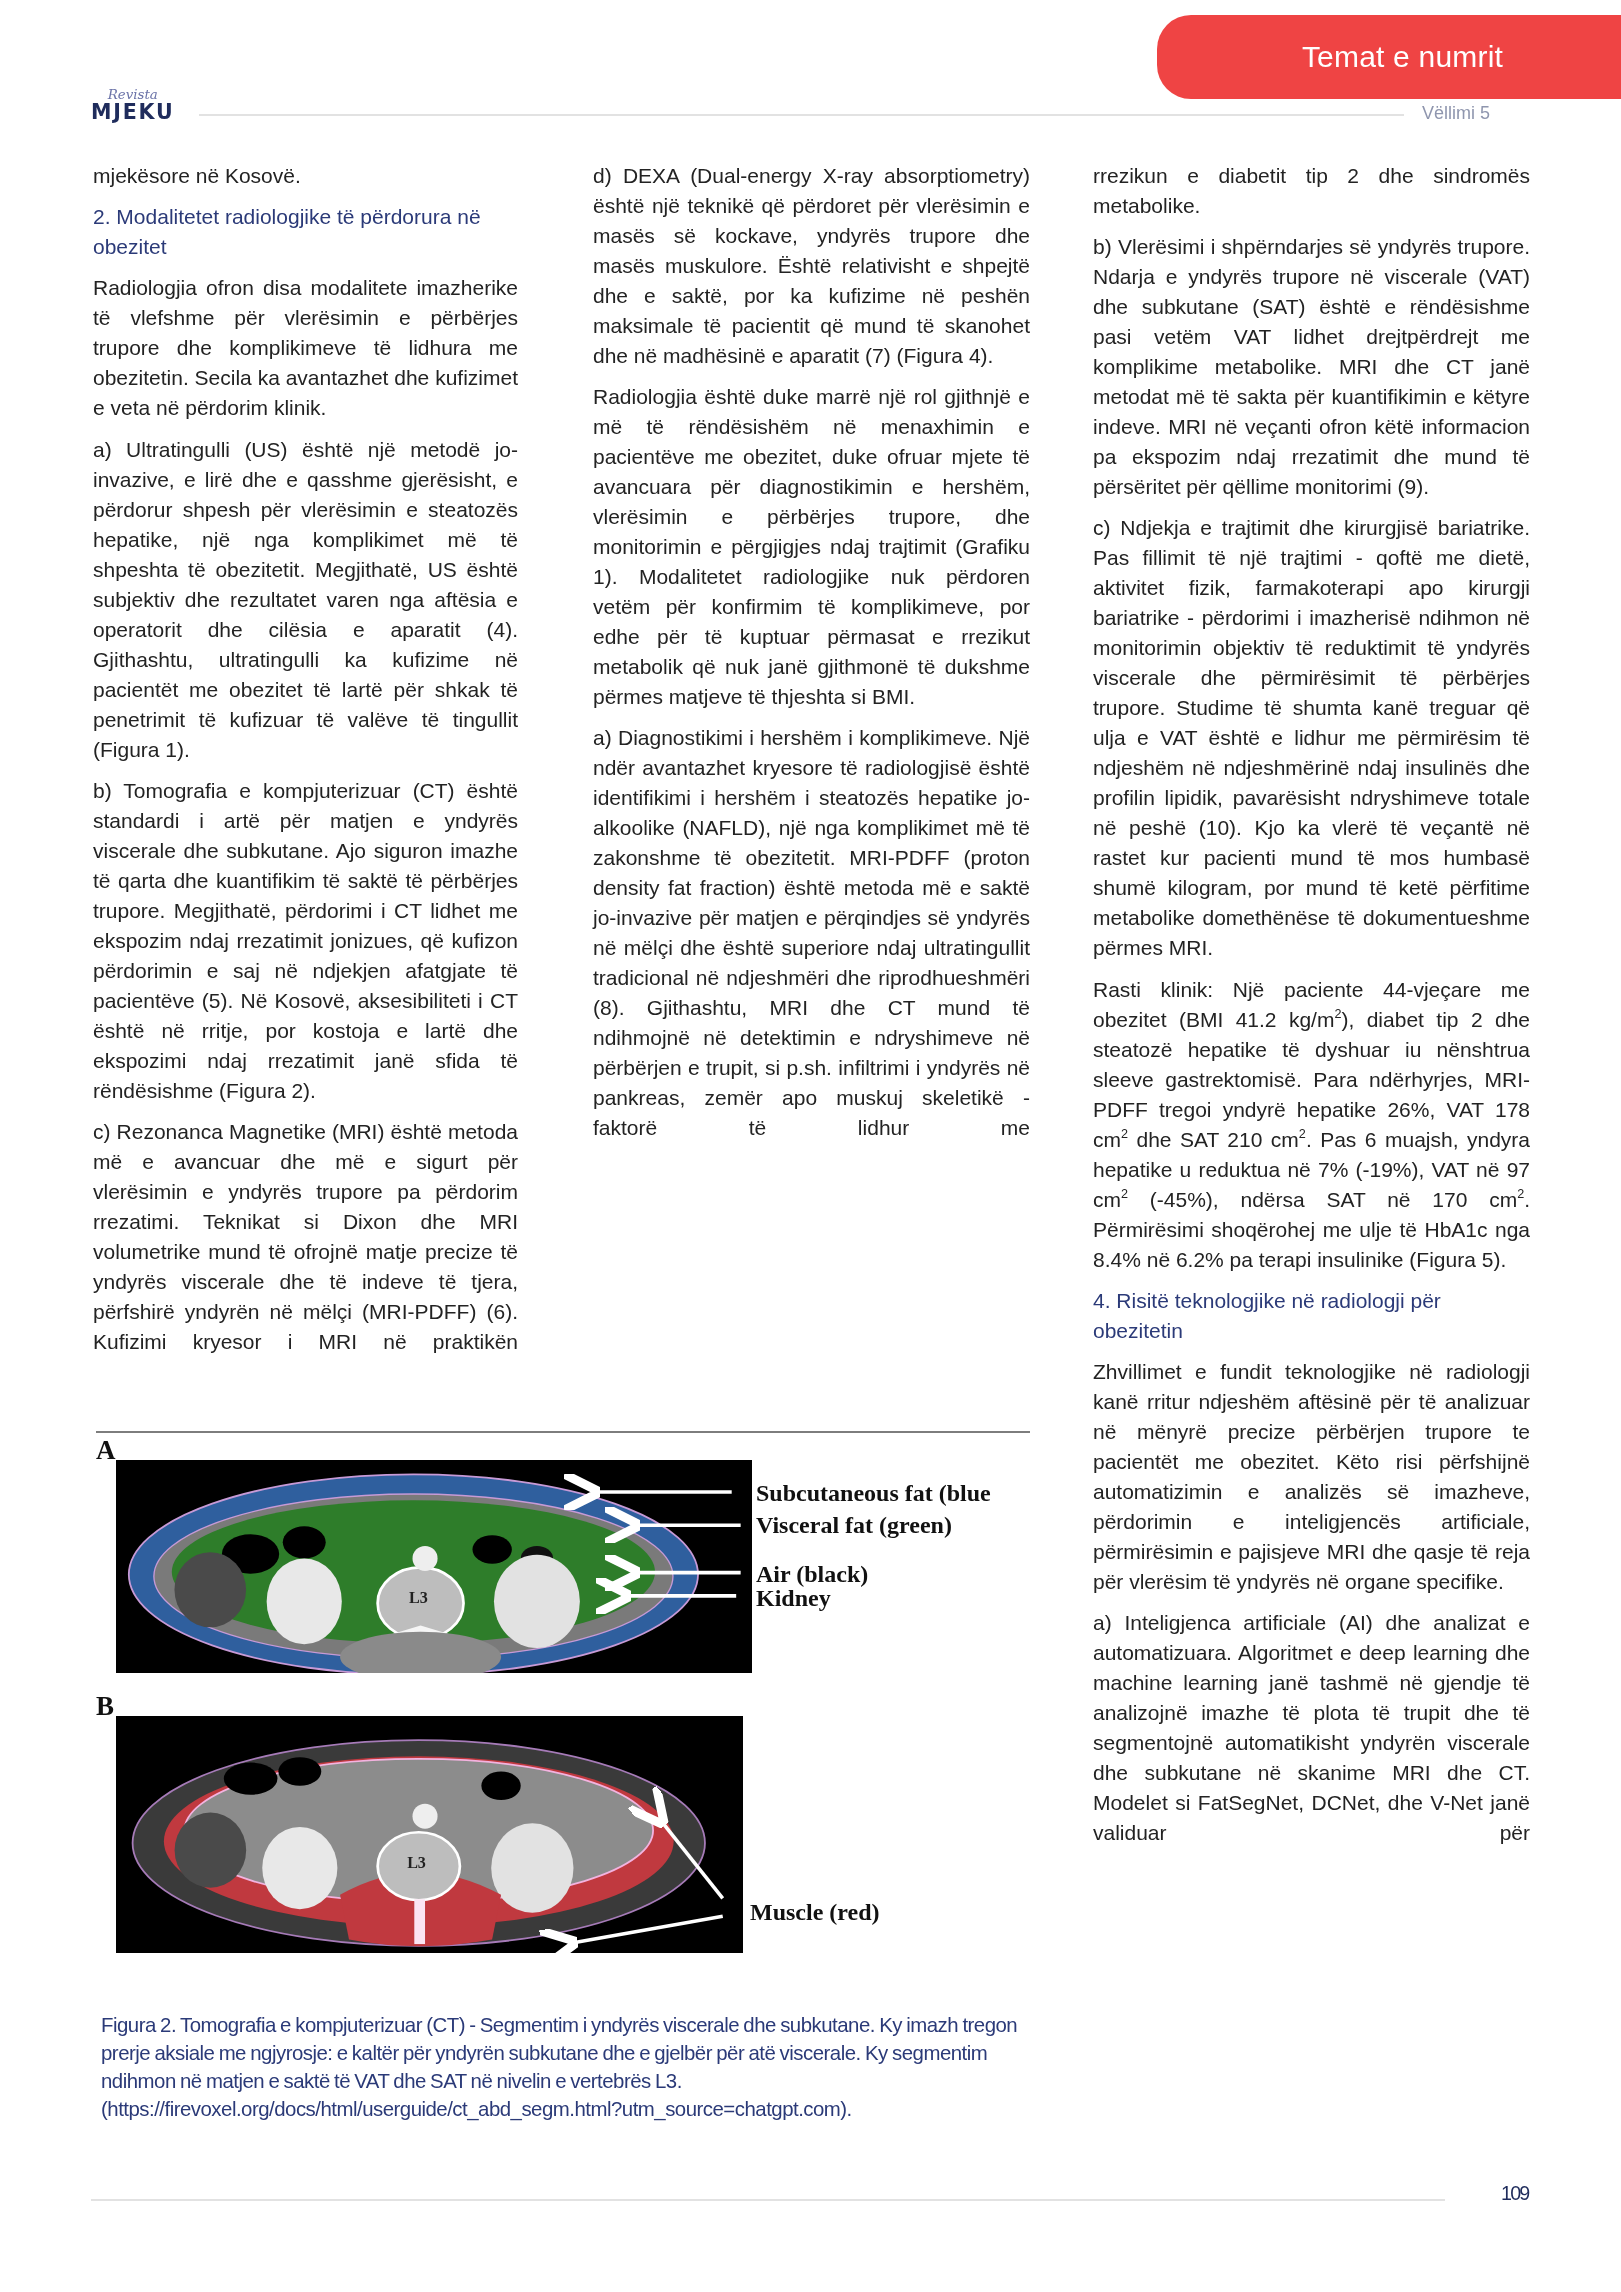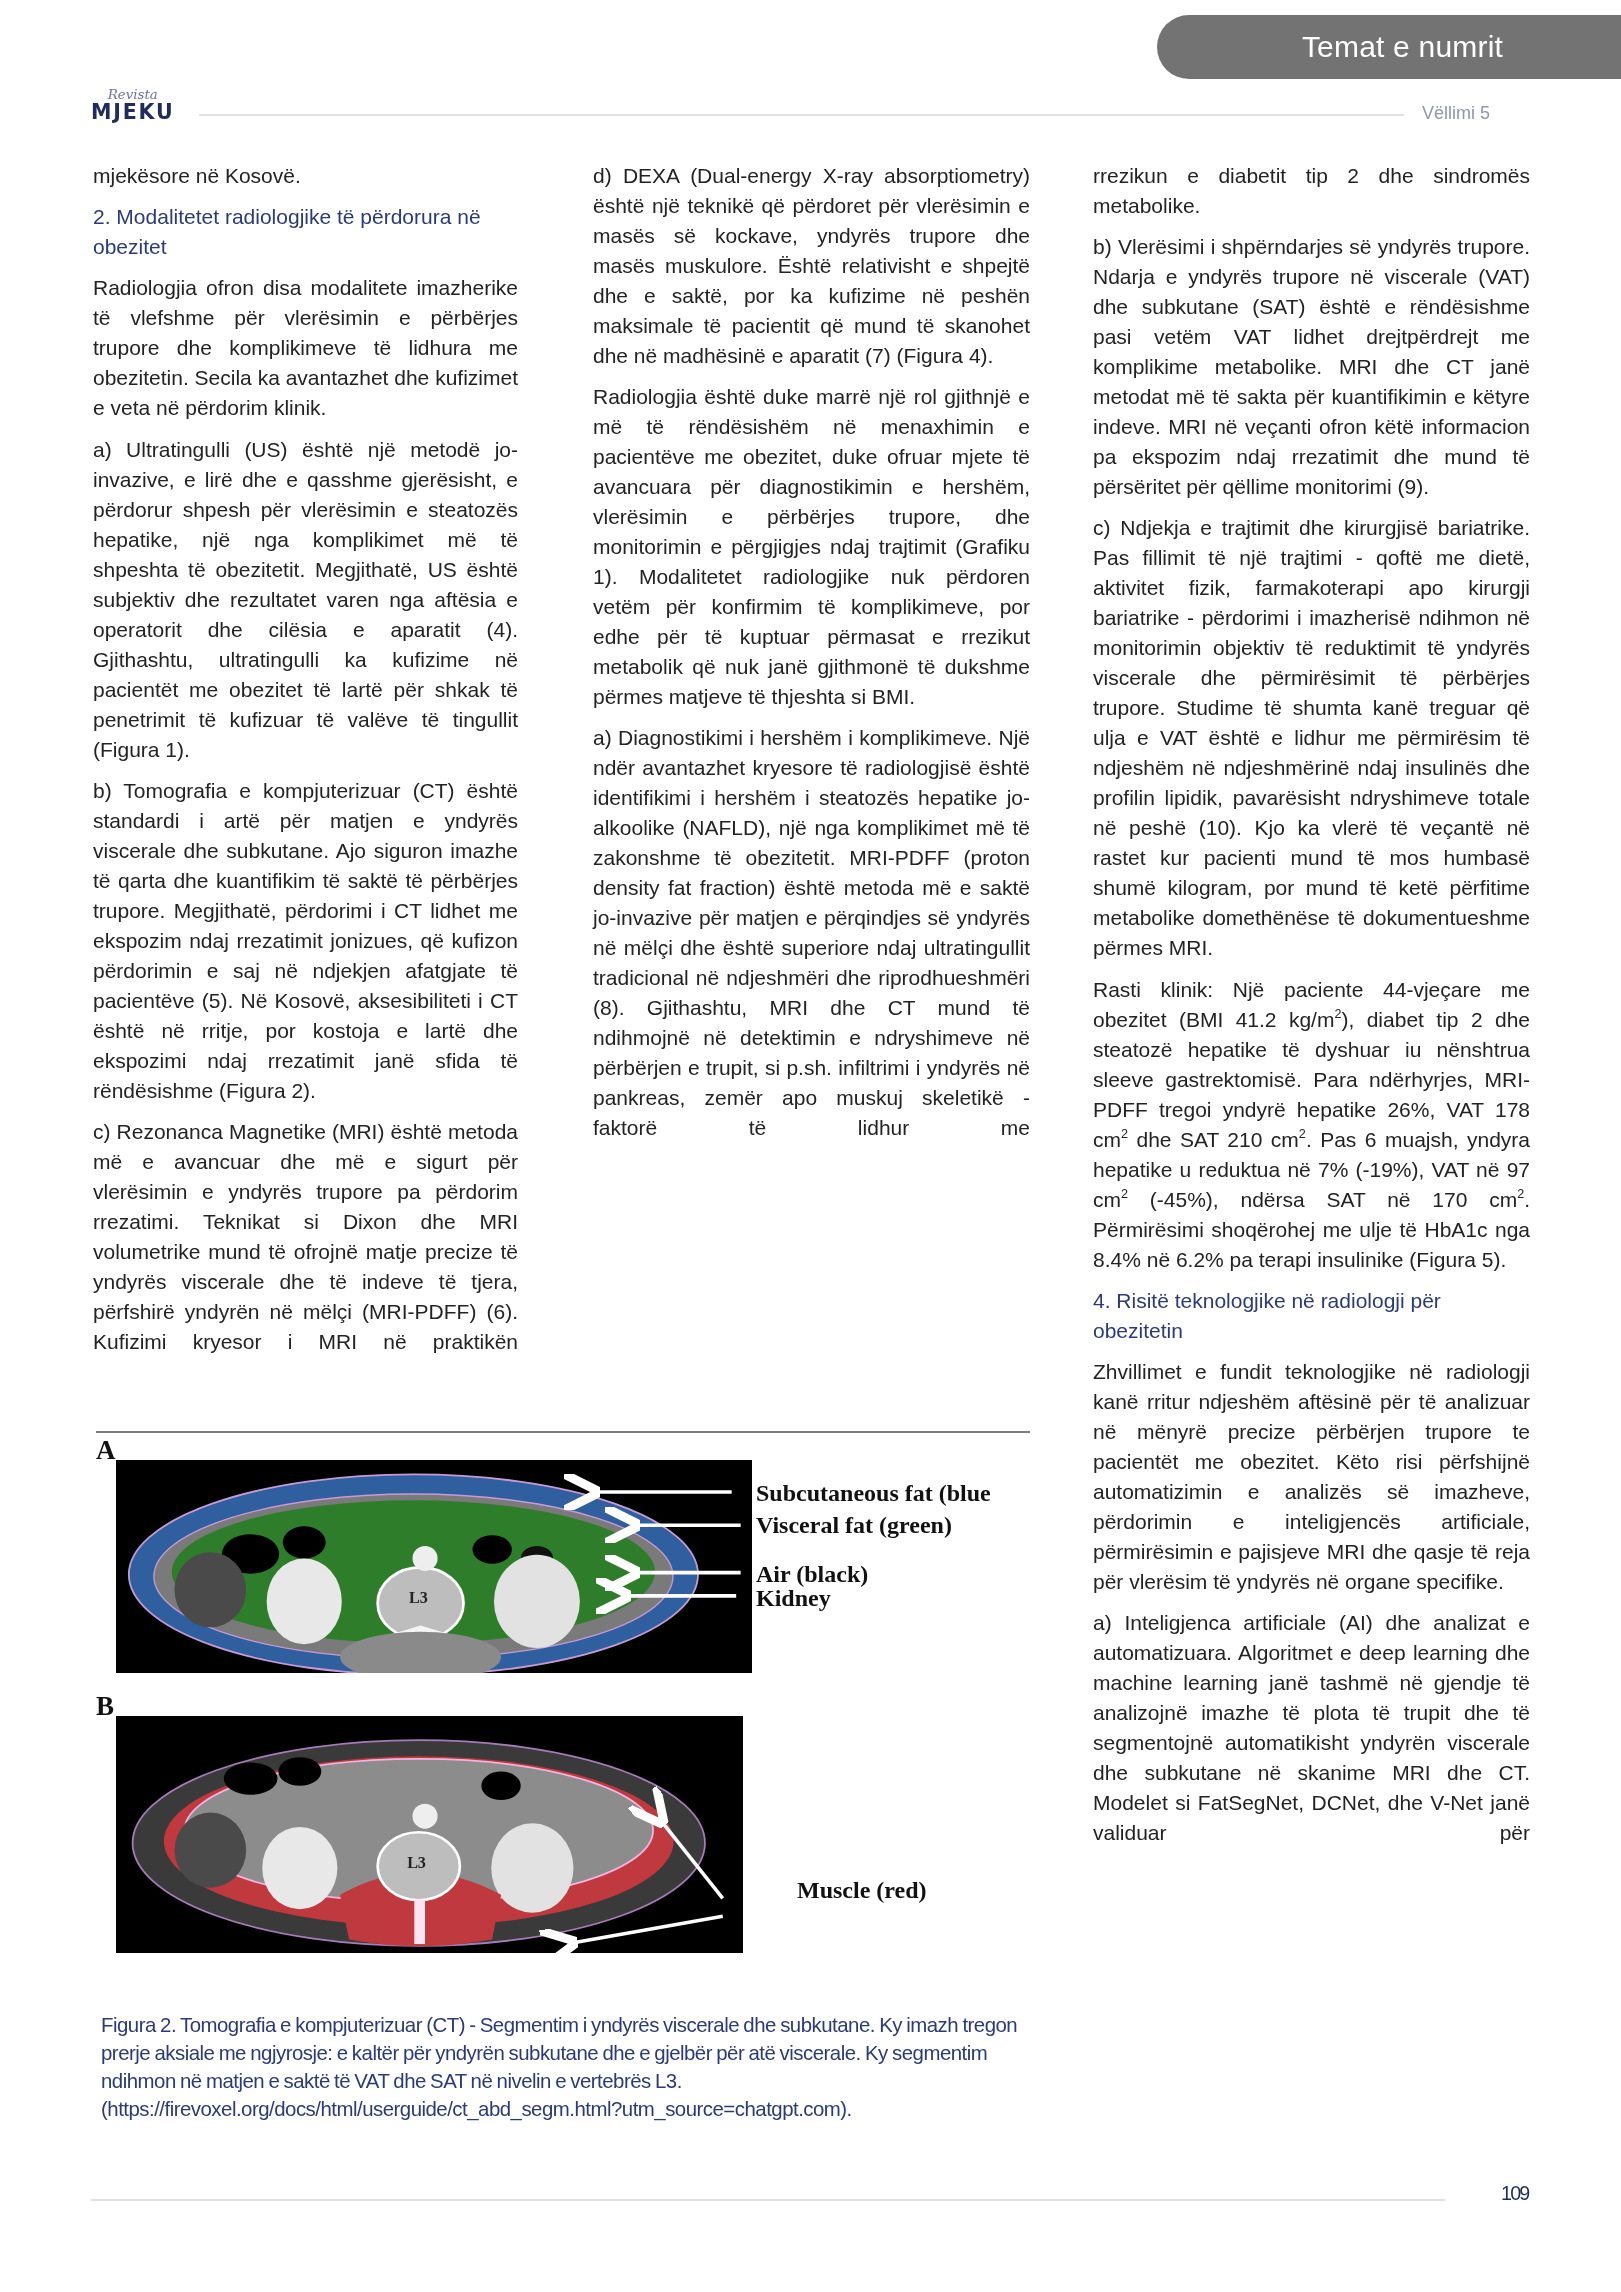--- a/index.html
+++ b/index.html
@@ -2,22 +2,22 @@
 <html style="font-size:14.3px"><head>
 <meta charset="utf-8">
 <style>
   html, body { margin: 0; padding: 0; }
   body {
     width: 1621px; height: 2293px; position: relative; overflow: hidden;
     background: #ffffff; font-family: "Liberation Sans", "DejaVu Sans", sans-serif;
     color: #232323;
   }
   .banner {
-    position: absolute; left: 1157px; top: 15px; width: 464px; height: 64px;
-    background: #737373; border-radius: 34px 0 0 34px;
+    position: absolute; left: 1157px; top: 15px; width: 464px; height: 84px;
+    background: #ef4444; border-radius: 34px 0 0 34px;
     color: #ffffff; font-size: 30px; display: flex; align-items: center; justify-content: center;
     padding-left: 27px; box-sizing: border-box; letter-spacing: 0.2px;
   }
   .logo { position: absolute; left: 91px; top: 88px; line-height: 1; }
   .logo .small { font-family: "DejaVu Serif", serif; font-style: italic; color: #6b73a8; font-size: 13.4px; display: block; text-align: center; }
   .logo .big { font-family: "DejaVu Sans", sans-serif; font-weight: bold; color: #1f2c5c; font-size: 20.6px; letter-spacing: 1.8px; display: block; margin-top: 0.9px; }
   .top-rule { position: absolute; left: 199px; top: 114px; width: 1205px; height: 1.8px; background: #e2e2e2; }
   .volume { position: absolute; left: 1422px; top: 103px; font-size: 18px; color: #8f96ae; }
 
   .col {
@@ -141,20 +141,20 @@
     <line x1="720" y1="156" x2="600" y2="156" stroke="#fff" stroke-width="4" marker-end="url(#ah)"></line>
     <line x1="715" y1="182" x2="590" y2="182" stroke="#fff" stroke-width="4" marker-end="url(#ah)"></line>
     <line x1="700" y1="520" x2="630" y2="432" stroke="#fff" stroke-width="4" marker-end="url(#ah)"></line>
     <line x1="700" y1="540" x2="530" y2="570" stroke="#fff" stroke-width="4" marker-end="url(#ah)"></line>
   </svg>
 
   <div class="fig-label" style="left:660px;top:47px;">Subcutaneous fat (blue</div>
   <div class="fig-label" style="left:660px;top:79px;">Visceral fat (green)</div>
   <div class="fig-label" style="left:660px;top:128px;">Air (black)</div>
   <div class="fig-label" style="left:660px;top:152px;text-align:center;">Kidney</div>
-  <div class="fig-label" style="left:654px;top:444px;margin-left:47px;">Muscle (red)</div>
+  <div class="fig-label" style="left:654px;top:466px;">Muscle (red)</div>
 </div>
 
 <div class="caption">Figura 2. Tomografia e kompjuterizuar (CT) - Segmentim i yndyrës viscerale dhe subkutane. Ky imazh tregon prerje aksiale me ngjyrosje: e kaltër për yndyrën subkutane dhe e gjelbër për atë viscerale. Ky segmentim ndihmon në matjen e saktë të VAT dhe SAT në nivelin e vertebrës L3.(https://firevoxel.org/docs/html/userguide/ct_abd_segm.html?utm_source=chatgpt.com).</div>
 
 <div class="bottom-rule"></div>
 <div class="page-num">109</div>
 
 
 </body></html>

